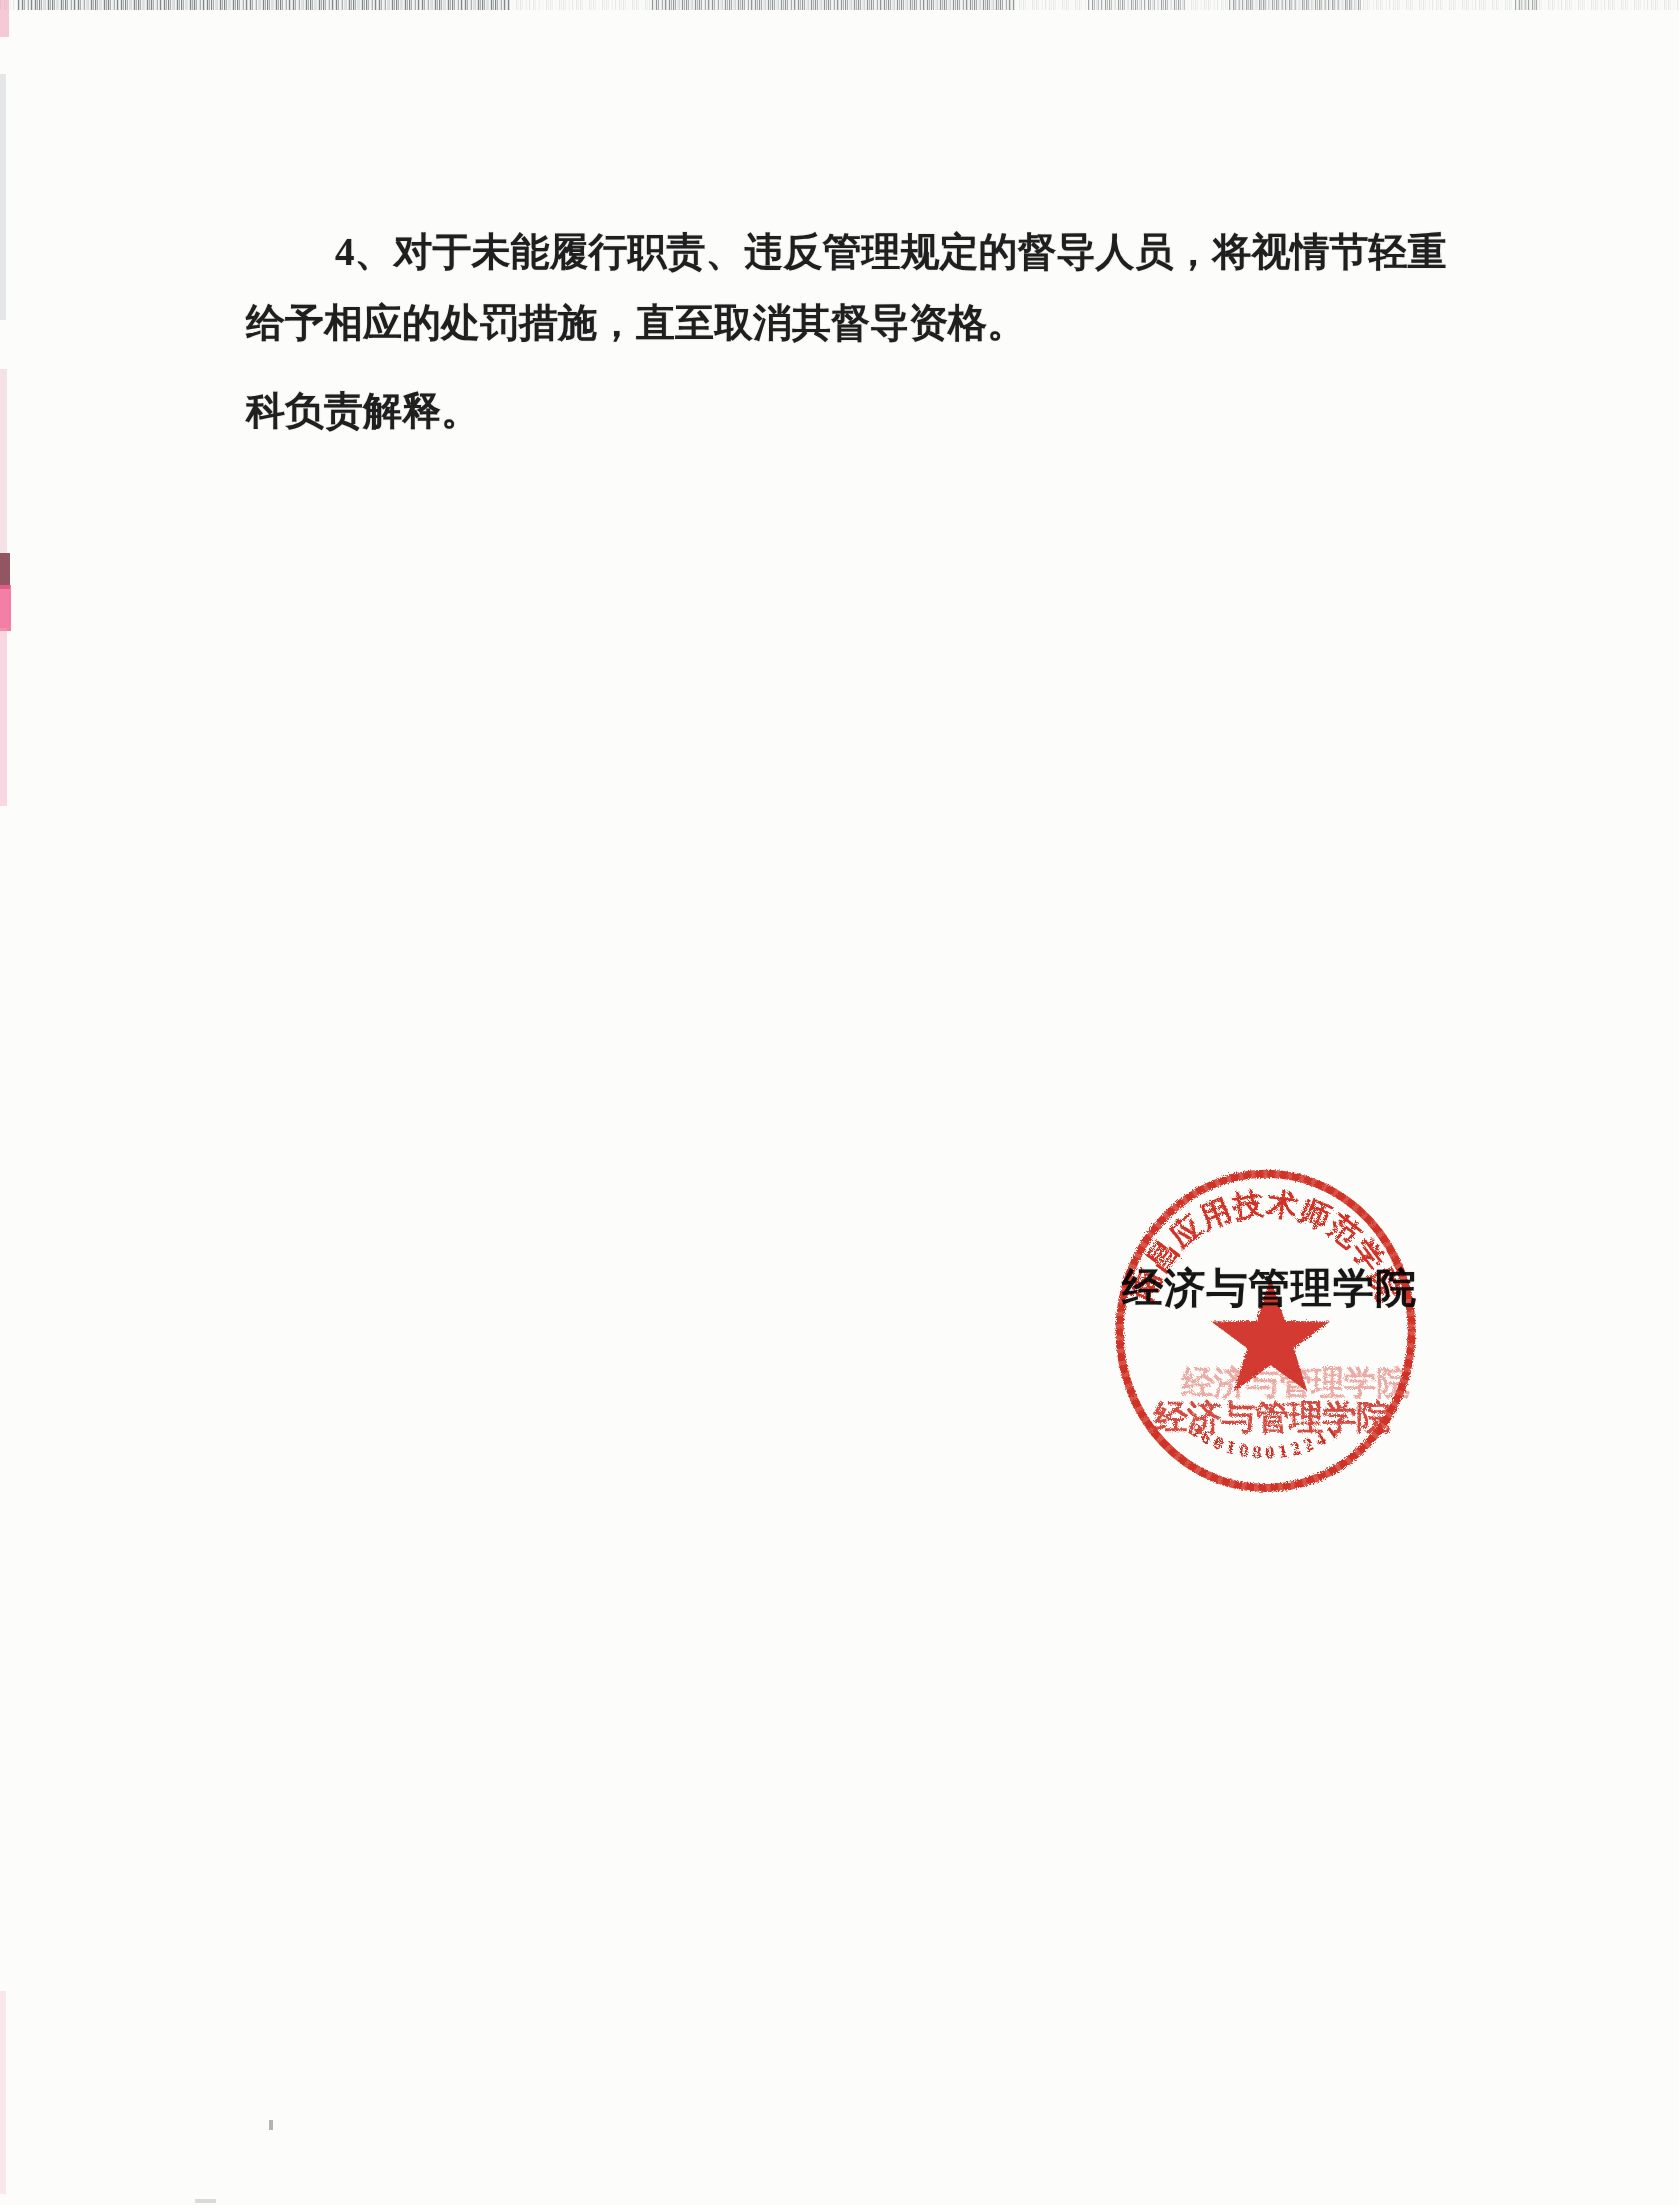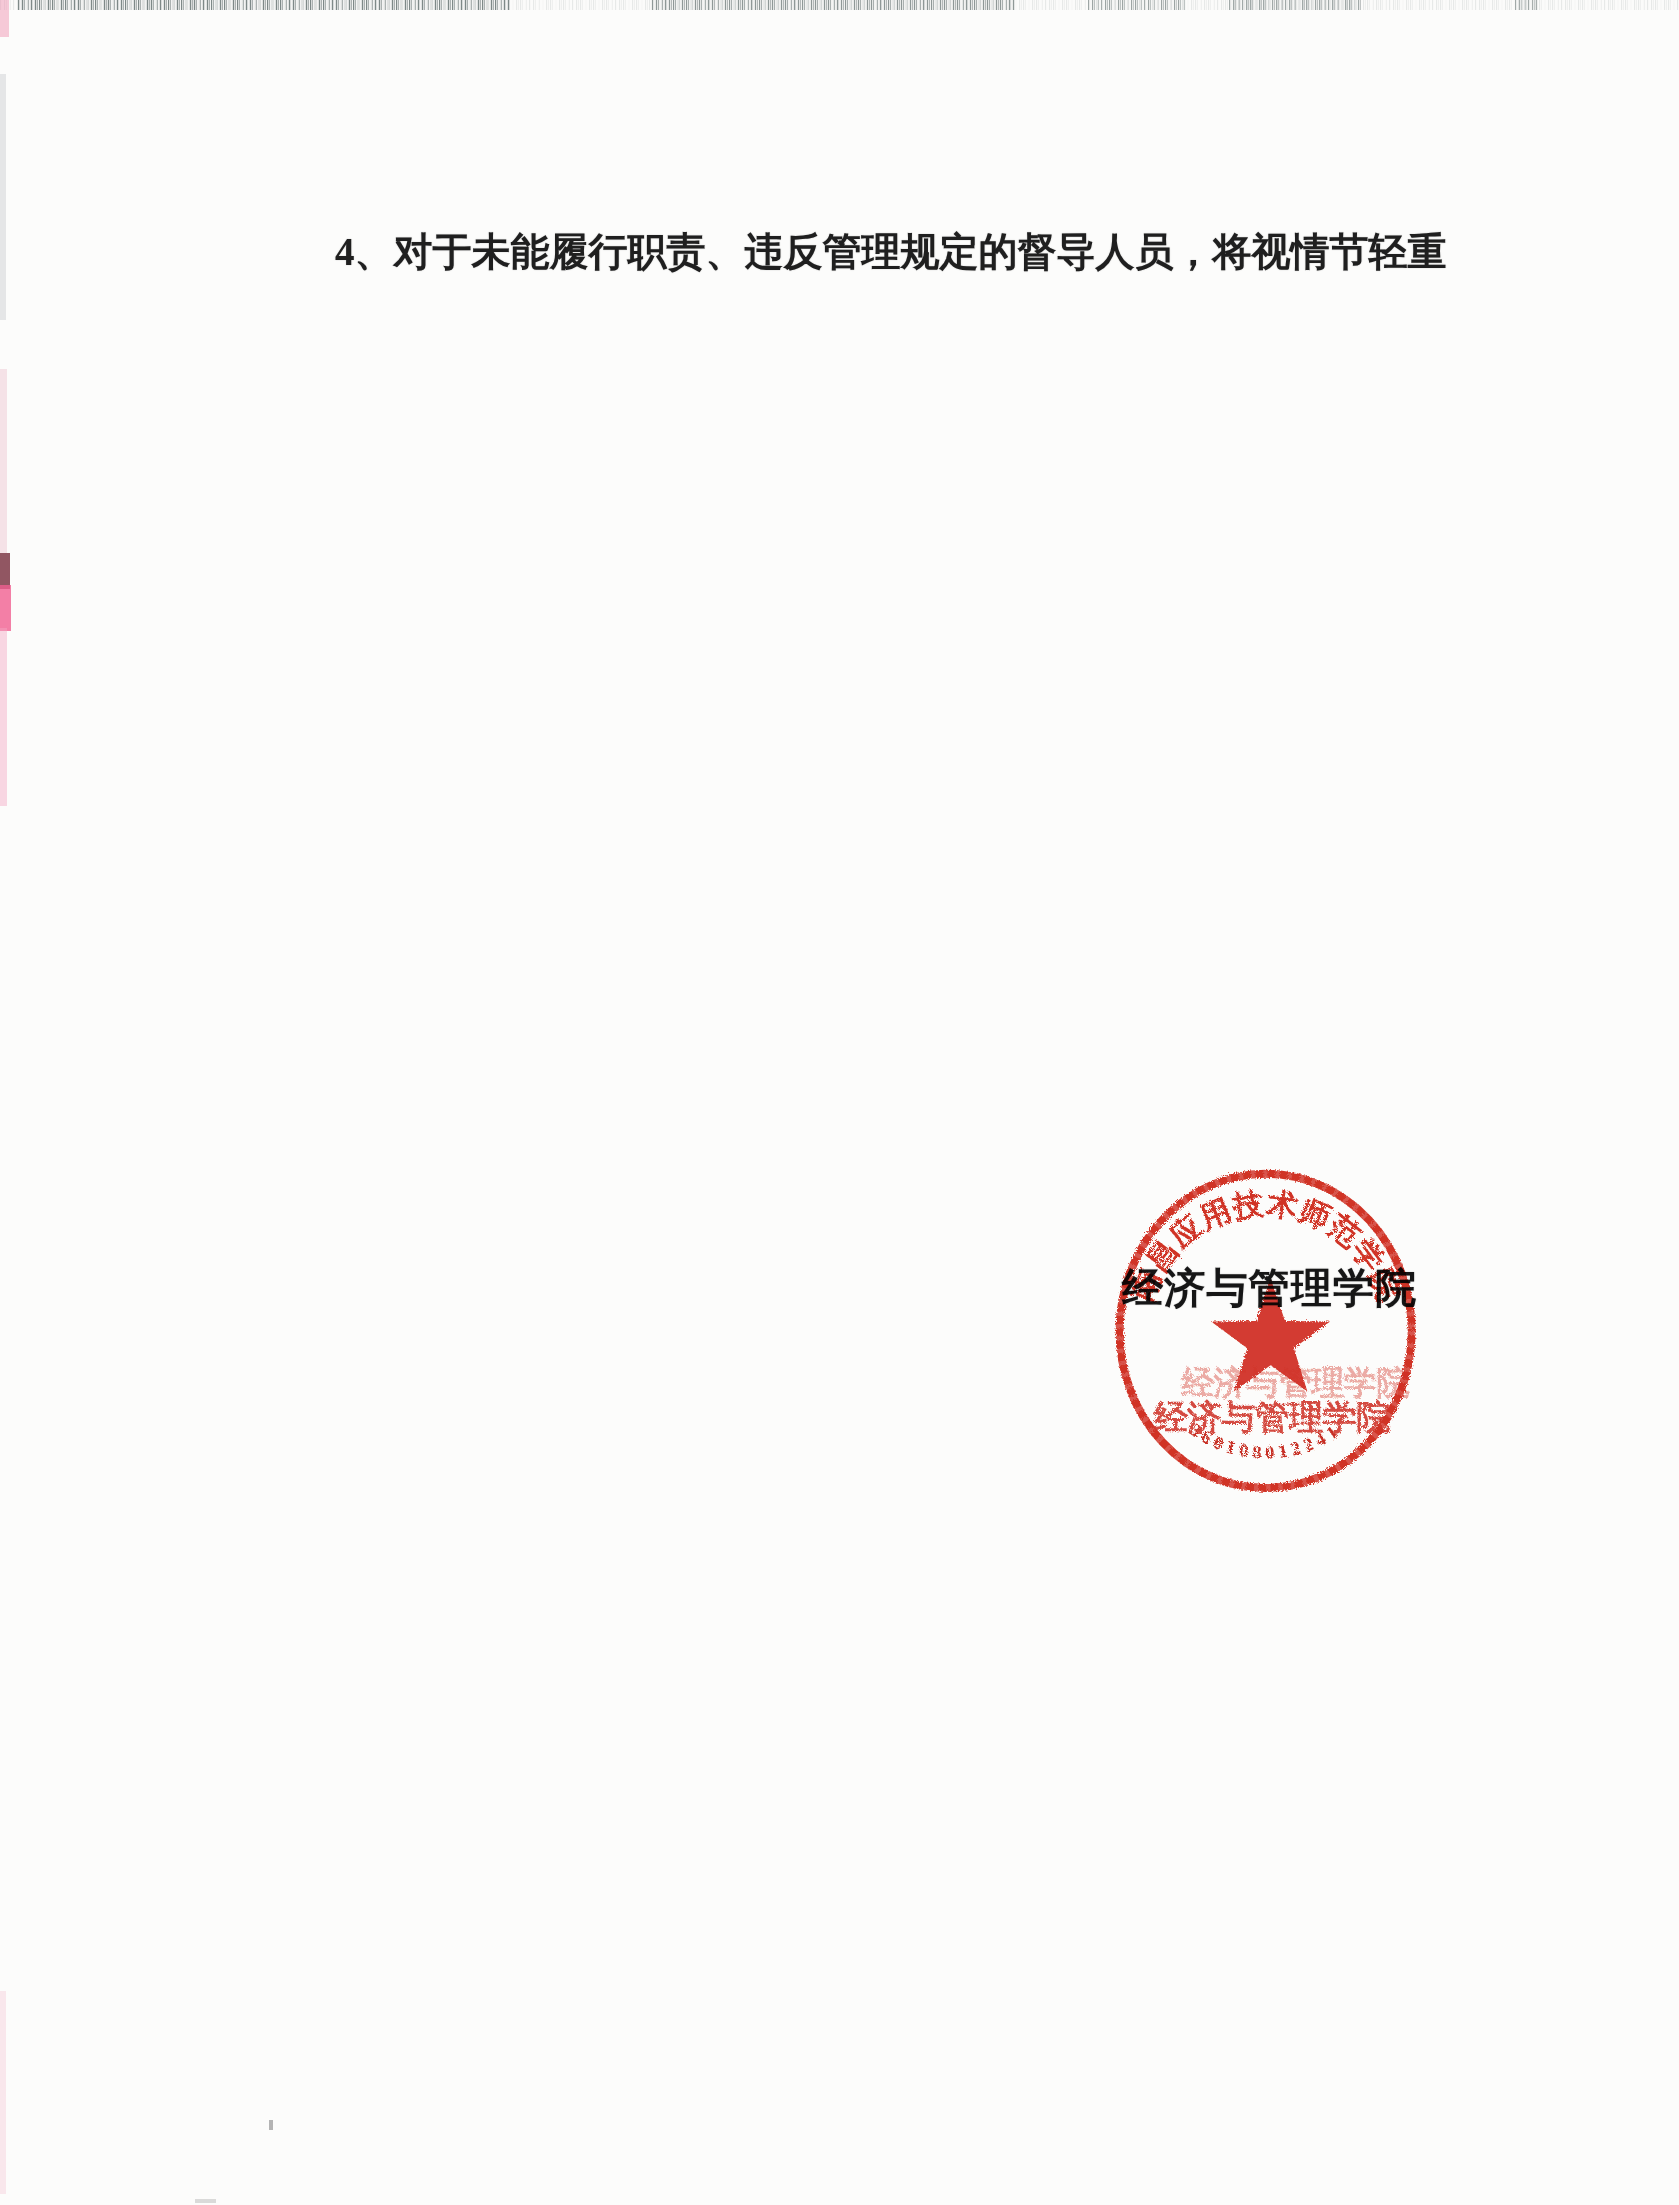--- a/index.html
+++ b/index.html
@@ -75,22 +75,24 @@
   <div class="edge e4"></div>
   <div class="edge e5"></div>
   <div class="edge e6"></div>
   <div class="edge e7"></div>
   <div class="speck"></div>
   <div class="speck2"></div>
 
   <div class="doc-body">
     <p>
       <span class="line indent" style="display:block">4、对于未能履行职责、违反管理规定的督导人员，将视情节轻重</span>
+      <span class="line" style="display:block">给予相应的处罚措施，直至取消其督导资格。</span>
     </p>
     <p>
+      <span class="line" style="display:block">科负责解释。</span>
     </p>
   </div>
 
   <div class="sig sig-dept">经济与管理学院</div>
 
   <svg class="seal" viewBox="0 0 510 555">
     <defs>
       <filter id="rough" x="-8%" y="-8%" width="116%" height="116%">
         <feTurbulence type="fractalNoise" baseFrequency="0.55" numOctaves="2" seed="11" result="n"></feTurbulence>
         <feDisplacementMap in="SourceGraphic" in2="n" scale="8"></feDisplacementMap>

